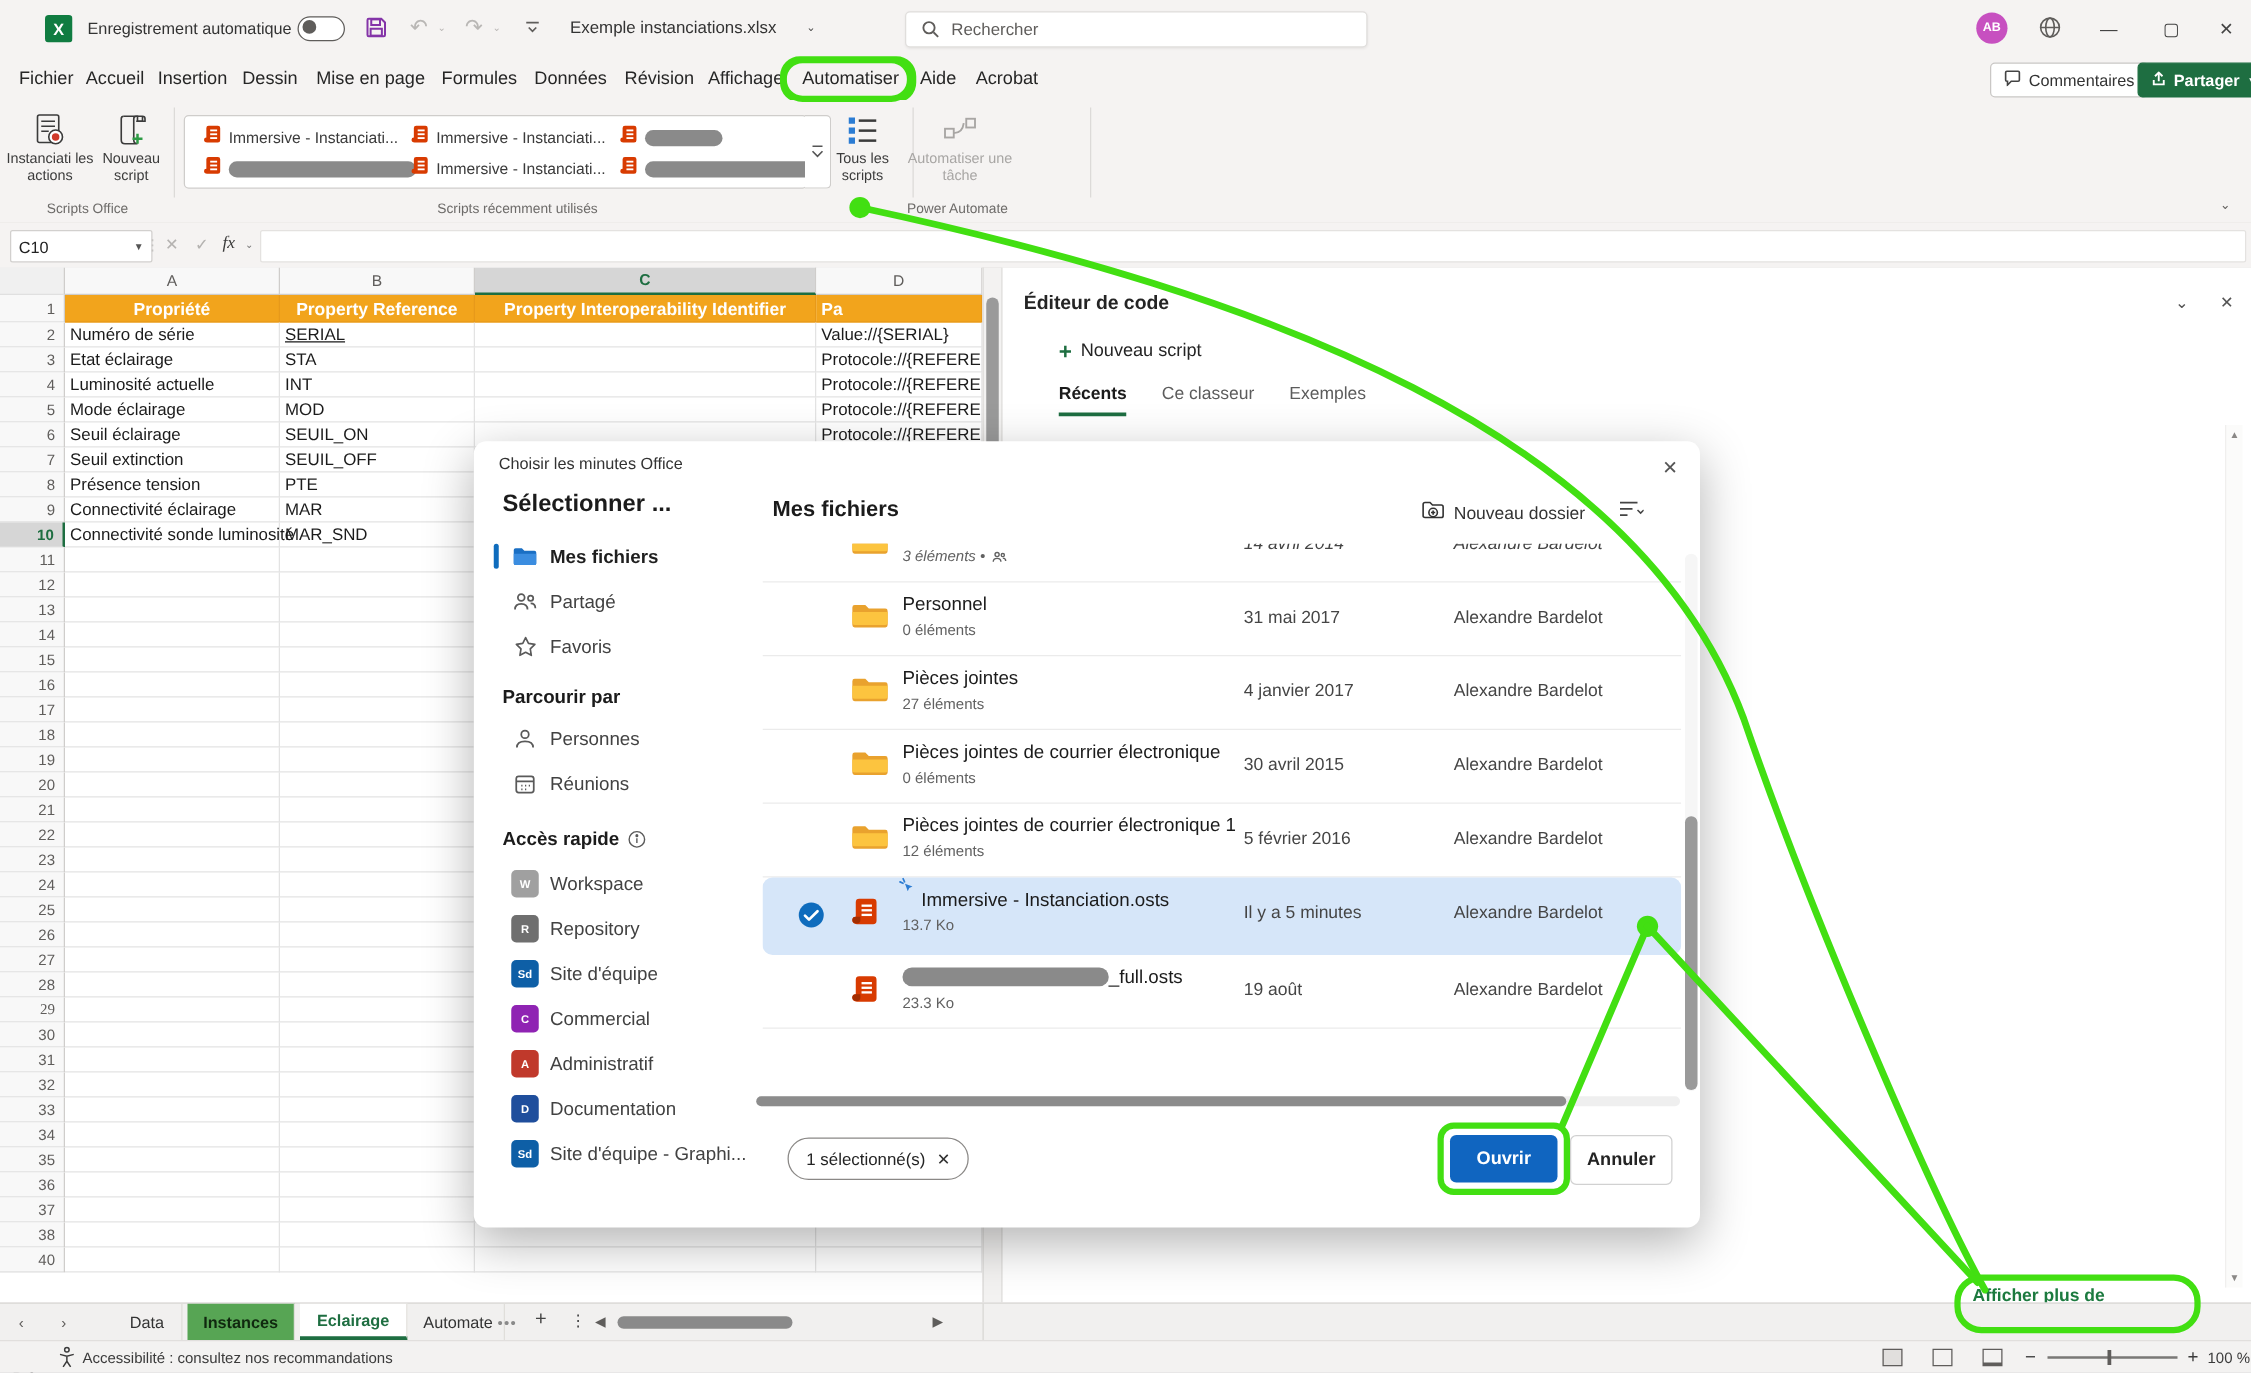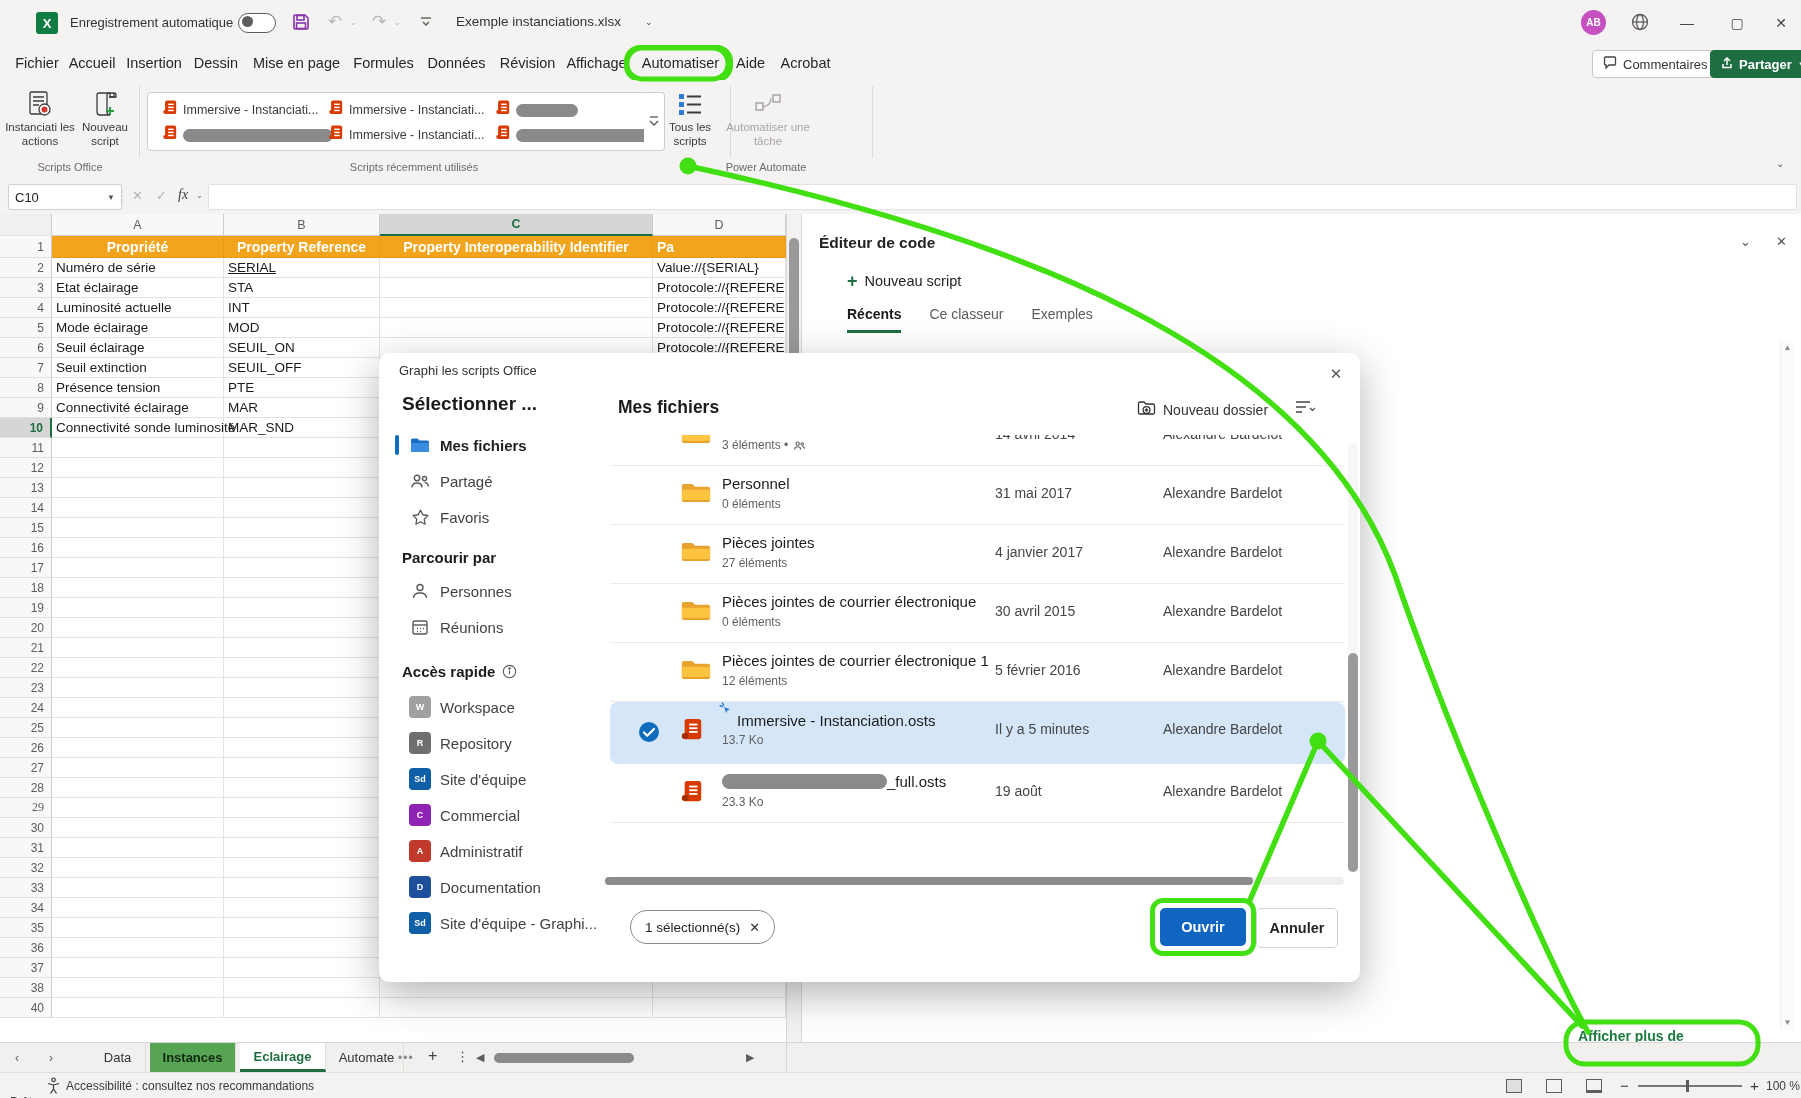--- a/index.html
+++ b/index.html
@@ -126,20 +126,29 @@
     <span class="abs qat-ico" style="left:328px;top:11px;">↶</span>
       <span class="abs mini-chev" style="left:350px;top:18px;">⌄</span>
     <span class="abs qat-ico" style="left:372px;top:11px;">↷</span>
       <span class="abs mini-chev" style="left:394px;top:18px;">⌄</span>
     <span class="abs" style="left:419px;top:14px;color:#5f5d5b;"><svg width="14" height="14" viewBox="0 0 14 14" fill="none" stroke="#5f5d5b" stroke-width="1.4">
           <path d="M2 4 h10"></path>
           <path d="M4 8 l3 3 3-3"></path>
         </svg></span>
     <span class="abs tb-txt" style="left:456px;top:14px;font-size:13.5px;">Exemple instanciations.xlsx</span>
     <span class="abs" style="left:645px;top:17px;color:#444;font-size:9px;">⌄</span>
+    <div class="abs" id="searchbox">
+      <span style="margin-left:12px;display:flex;">
+          <svg width="15" height="15" viewBox="0 0 15 15" fill="none" stroke="#5f5d5b" stroke-width="1.5">
+            <circle cx="6.2" cy="6.2" r="4.5"></circle>
+            <path d="M9.8 9.8 L13.5 13.5"></path>
+          </svg>
+        </span>
+      <span style="margin-left:9px;font-size:13.5px;color:#5f5d5b;">Rechercher</span>
+    </div>
     <div class="abs" id="avatar">AB</div>
     <span class="abs" style="left:1630px;top:12px;"><svg width="20" height="20" viewBox="0 0 20 20" fill="none" stroke="#5f5d5b" stroke-width="1.3">
           <circle cx="10" cy="10" r="7.5"></circle>
           <ellipse cx="10" cy="10" rx="3.4" ry="7.5"></ellipse>
           <path d="M2.8 10 h14.4"></path>
         </svg></span>
     <span class="abs win-ctl" style="left:1672px;top:9px;">—</span>
     <span class="abs win-ctl" style="left:1722px;top:9px;">▢</span>
     <span class="abs win-ctl" style="left:1766px;top:9px;">✕</span>
   </div>
@@ -610,21 +619,21 @@
         <div style="margin-top:3px;">▲</div>
         <div style="position:absolute;bottom:3px;left:0;right:0;">▼</div>
       </div>
   </div>
   <div class="abs" id="more-scripts">
     <span>Afficher plus de scripts</span>
     <span>→</span>
   </div>
 
   <div id="dlg" class="abs">
-    <div class="abs" id="dlg-title">Graphi les scripts Office</div>
+    <div class="abs" id="dlg-title">Choisir les minutes Office</div>
     <div class="abs" id="dlg-close">✕</div>
     <div class="abs" id="dlg-select-h">Sélectionner ...</div>
     <div id="dlg-nav">
         <div class="nav-item selected" style="top:76px;">
     <span class="nav-bar" style="left:2px;"></span>
     <span class="nico">
             <svg width="20" height="16" viewBox="0 0 20 16">
               <path d="M1 3 q0-1.5 1.5-1.5 h5 l2 2 h8 q1.5 0 1.5 1.5 v8.5 q0 1.5-1.5 1.5 h-15 Q1 15 1 13.5z" fill="#1a6fc4"></path>
               <path d="M1 6 h18 v7.5 q0 1.5-1.5 1.5 h-15 Q1 15 1 13.5z" fill="#3b8de0"></path>
             </svg>
@@ -731,21 +740,21 @@
           </svg></span>
       <span>Nouveau dossier</span>
     </div>
     <div class="abs" id="sorter">
         <svg width="20" height="14" viewBox="0 0 20 14" fill="none" stroke="#444" stroke-width="1.4">
           <path d="M1 2 h14 M1 7 h10 M1 12 h6"></path>
           <path d="M15 8 l2.5 2.5 L20 8" stroke-width="1.2"></path>
         </svg>
       </div>
     <div class="abs" id="filelist">
-        <div class="frow" style="top:-28px;">
+        <div class="frow" style="top:-28px;font-style:italic;">
 
     <span class="fico"><svg width="32" height="25" viewBox="0 0 34 26">
               <path d="M2 6 q0-2 2-2 h9 l3 3 h14 q2 0 2 2 v12 q0 2-2 2 H4 q-2 0-2-2 z" fill="#e9a22e"></path>
               <path d="M2 10 h30 v9 q0 2-2 2 H4 q-2 0-2-2 z" fill="#fcc43f"></path>
             </svg></span>
     <span class="fname">
             <span></span>
           </span>
     <span class="fme fmeta">
             <span>3 éléments •</span>

